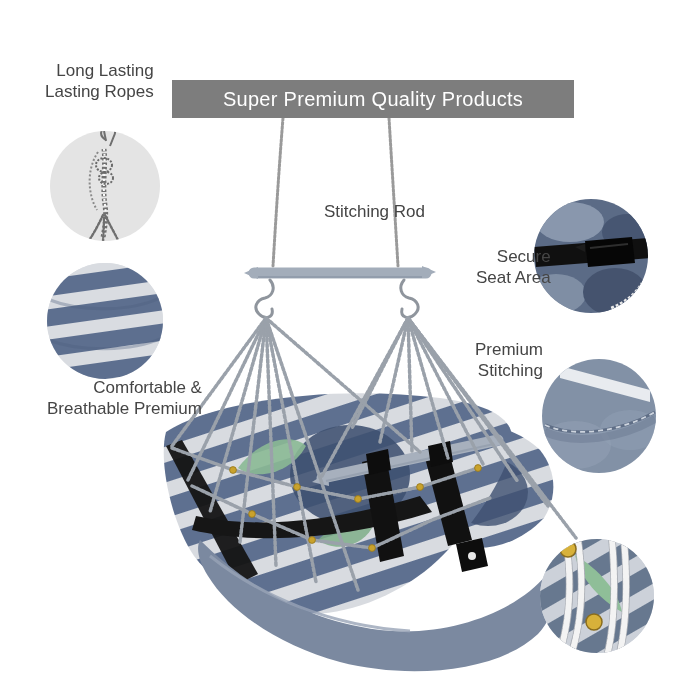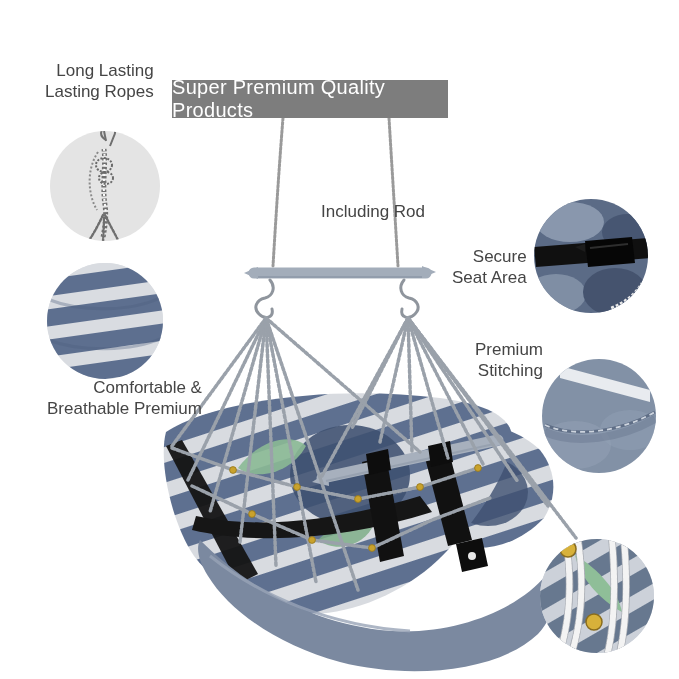--- a/index.html
+++ b/index.html
@@ -2,29 +2,29 @@
 <html><head>
 <meta charset="utf-8">
 <style>
   html,body{margin:0;padding:0;background:#fff;}
   .stage{
     position:relative;width:679px;height:679px;background:#ffffff;overflow:hidden;
     font-family:"Liberation Sans",sans-serif;
   }
   .art{position:absolute;left:0;top:0;z-index:1;}
   .banner{
-    position:absolute;left:172px;top:80px;width:276px;height:38px;z-index:2;
+    position:absolute;left:172px;top:80px;width:402px;height:38px;z-index:2;
     background:#7d7d7d;color:#ffffff;display:flex;align-items:center;justify-content:center;
     font-size:20px;letter-spacing:.3px;
   }
   .lbl{position:absolute;z-index:2;color:#454545;font-size:17px;line-height:21px;}
   .lbl span{display:block;text-align:right;}
   .lbl-ropes{left:45px;top:60px;}
   .lbl-rod{left:245px;top:201px;width:180px;text-align:center;}
-  .lbl-seat{left:452px;top:246px;}
+  .lbl-seat{left:476px;top:246px;}
   .lbl-stitch{left:475px;top:339px;}
   .lbl-fabric{left:47px;top:377px;}
   .lbl-safety{left:430px;top:610px;}
   
   .chain{fill:none;stroke:#9aa1aa;stroke-width:3.5;stroke-linecap:round;stroke-dasharray:3 2.2;}
   .chain-thin{fill:none;stroke:#9a9a9a;stroke-width:3;stroke-linecap:round;stroke-dasharray:2.4 1.8;}
   .hook{fill:none;stroke:#8f959d;stroke-width:3;stroke-linecap:round;}
   .ropeart{fill:none;stroke:#6f6f6f;stroke-width:2.4;stroke-linecap:round;stroke-dasharray:2.4 1.8;}
   .whiterope{fill:none;stroke:#f3f3f3;stroke-width:6;stroke-linecap:round;stroke-dasharray:3 2;}
   .whiterope-under{fill:none;stroke:#a9adb4;stroke-width:7.5;stroke-linecap:round;}
@@ -225,21 +225,21 @@
   <div class="banner">
     <span>Super Premium Quality Products</span>
   </div>
 
   <div class="lbl lbl-ropes">
     <span>Long Lasting</span>
     <span>Lasting Ropes</span>
   </div>
 
   <div class="lbl lbl-rod">
-    <span>Including Rod</span>
+    <span>Stitching Rod</span>
   </div>
 
   <div class="lbl lbl-seat">
     <span>Secure</span>
     <span>Seat Area</span>
   </div>
 
   <div class="lbl lbl-stitch">
     <span>Premium</span>
     <span>Stitching</span>

